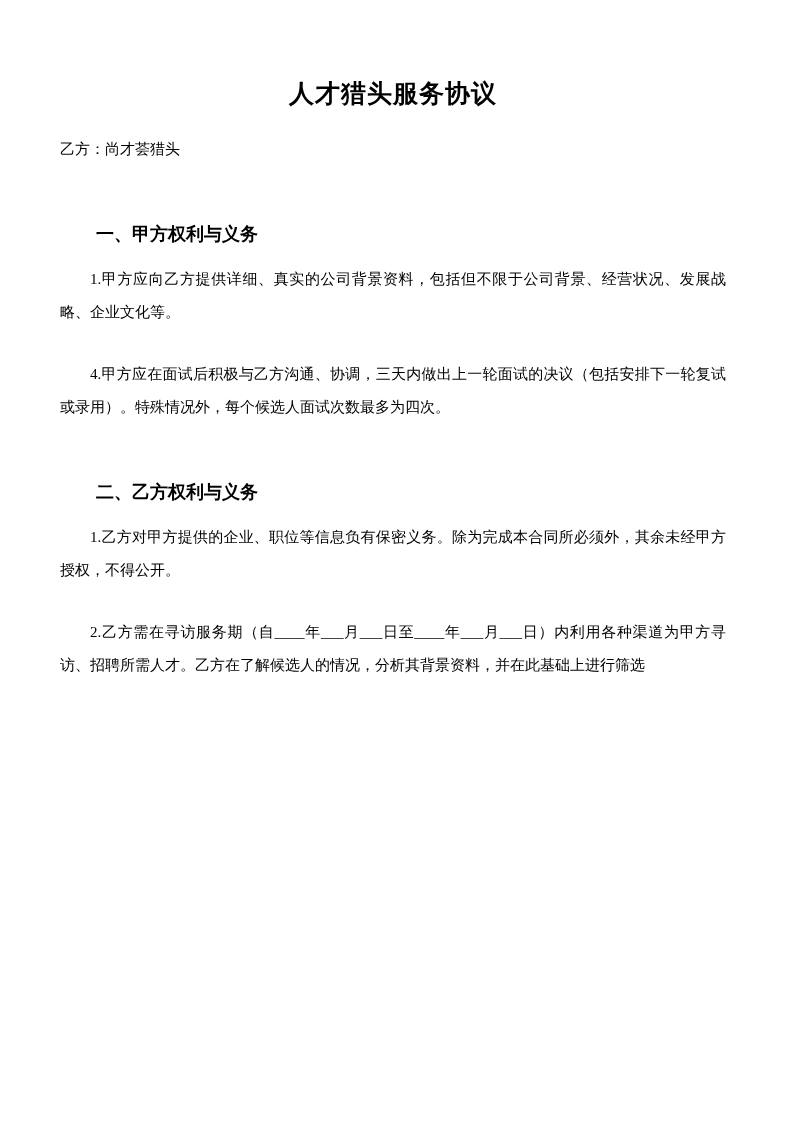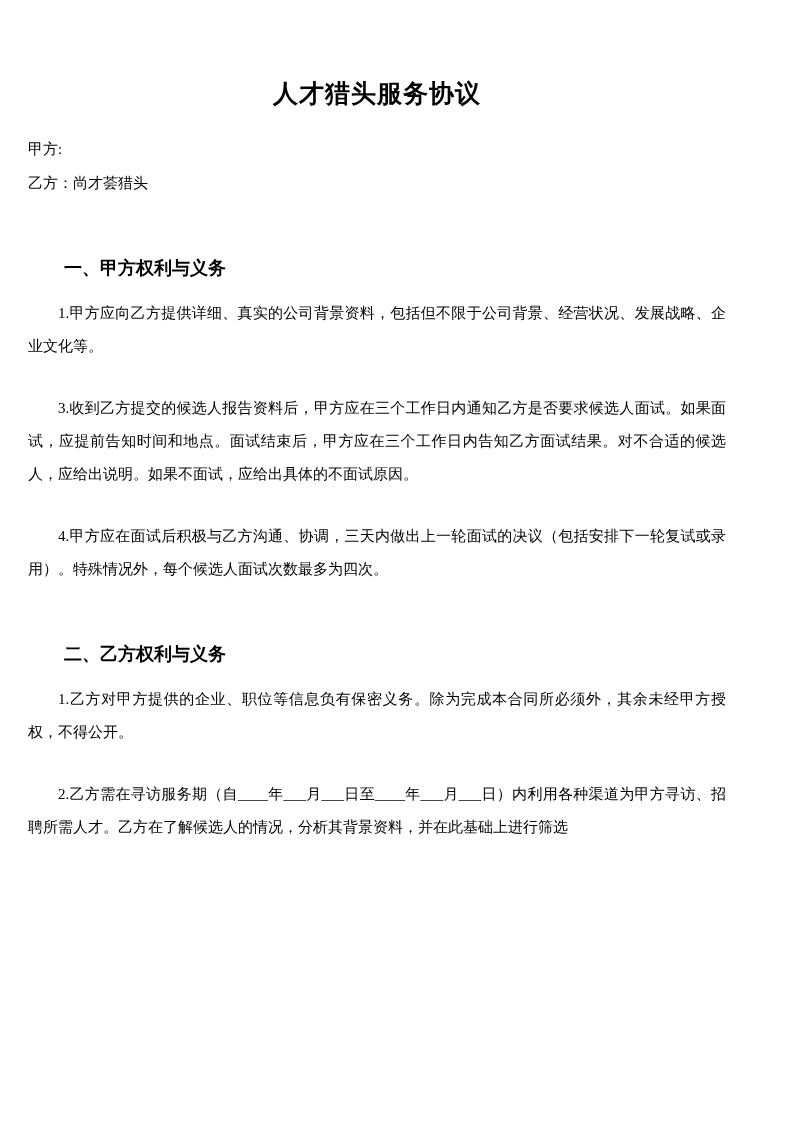--- a/index.html
+++ b/index.html
@@ -11,21 +11,21 @@
     width: 794px;
     height: 1123px;
     font-family: "Liberation Serif", "DejaVu Serif", serif;
     color: #000000;
     overflow: hidden;
   }
   .page {
     box-sizing: border-box;
     width: 794px;
     height: 1123px;
-    padding: 76px 68px 40px 28px;
+    padding: 76px 68px 40px 60px;
     background: #ffffff;
   }
   .title {
     margin: 0 0 20px 0;
     text-align: center;
     font-size: 25px;
     font-weight: bold;
     letter-spacing: 1px;
     line-height: 36px;
   }
@@ -53,31 +53,29 @@
     margin-top: 12px;
   }
 </style>
 </head>
 <body>
 
 <div class="page">
 
   <h1 class="title">人才猎头服务协议</h1>
 
-  <p class="party">甲方:</p>
 
   <p class="party">乙方：尚才荟猎头</p>
 
 
   <h2 class="heading">一、甲方权利与义务</h2>
 
   <p class="para">1.甲方应向乙方提供详细、真实的公司背景资料，包括但不限于公司背景、经营状况、发展战略、企业文化等。</p>
 
 
-  <p class="para">3.收到乙方提交的候选人报告资料后，甲方应在三个工作日内通知乙方是否要求候选人面试。如果面试，应提前告知时间和地点。面试结束后，甲方应在三个工作日内告知乙方面试结果。对不合适的候选人，应给出说明。如果不面试，应给出具体的不面试原因。</p>
 
   <p class="para">4.甲方应在面试后积极与乙方沟通、协调，三天内做出上一轮面试的决议（包括安排下一轮复试或录用）。特殊情况外，每个候选人面试次数最多为四次。</p>
 
 
   <h2 class="heading">二、乙方权利与义务</h2>
 
   <p class="para">1.乙方对甲方提供的企业、职位等信息负有保密义务。除为完成本合同所必须外，其余未经甲方授权，不得公开。</p>
 
   <p class="para">2.乙方需在寻访服务期（自____年___月___日至____年___月___日）内利用各种渠道为甲方寻访、招聘所需人才。乙方在了解候选人的情况，分析其背景资料，并在此基础上进行筛选</p>
 

